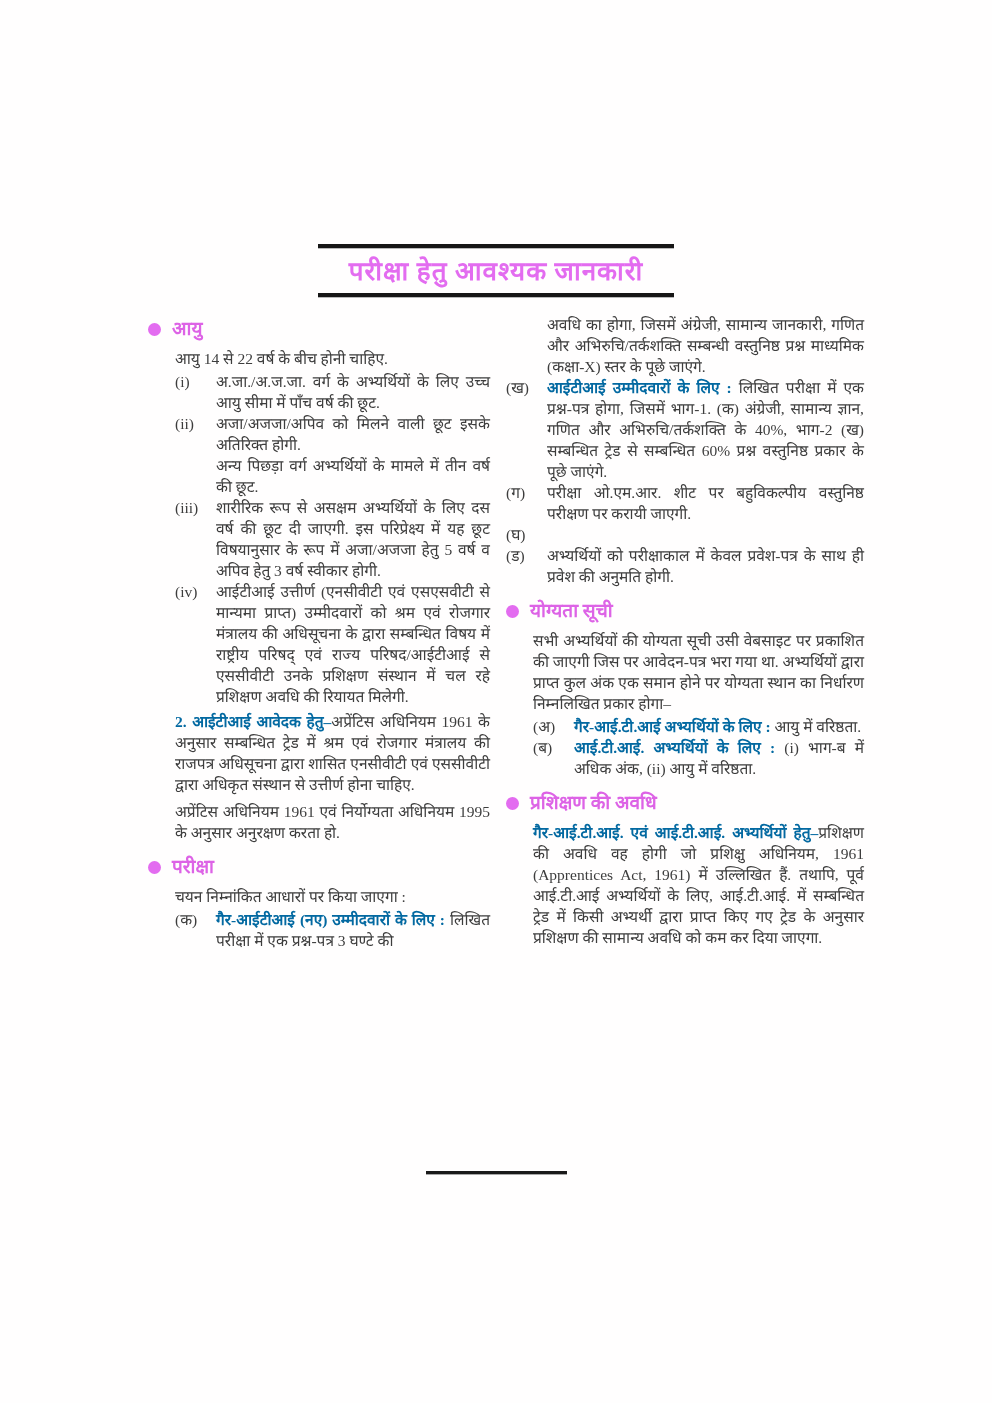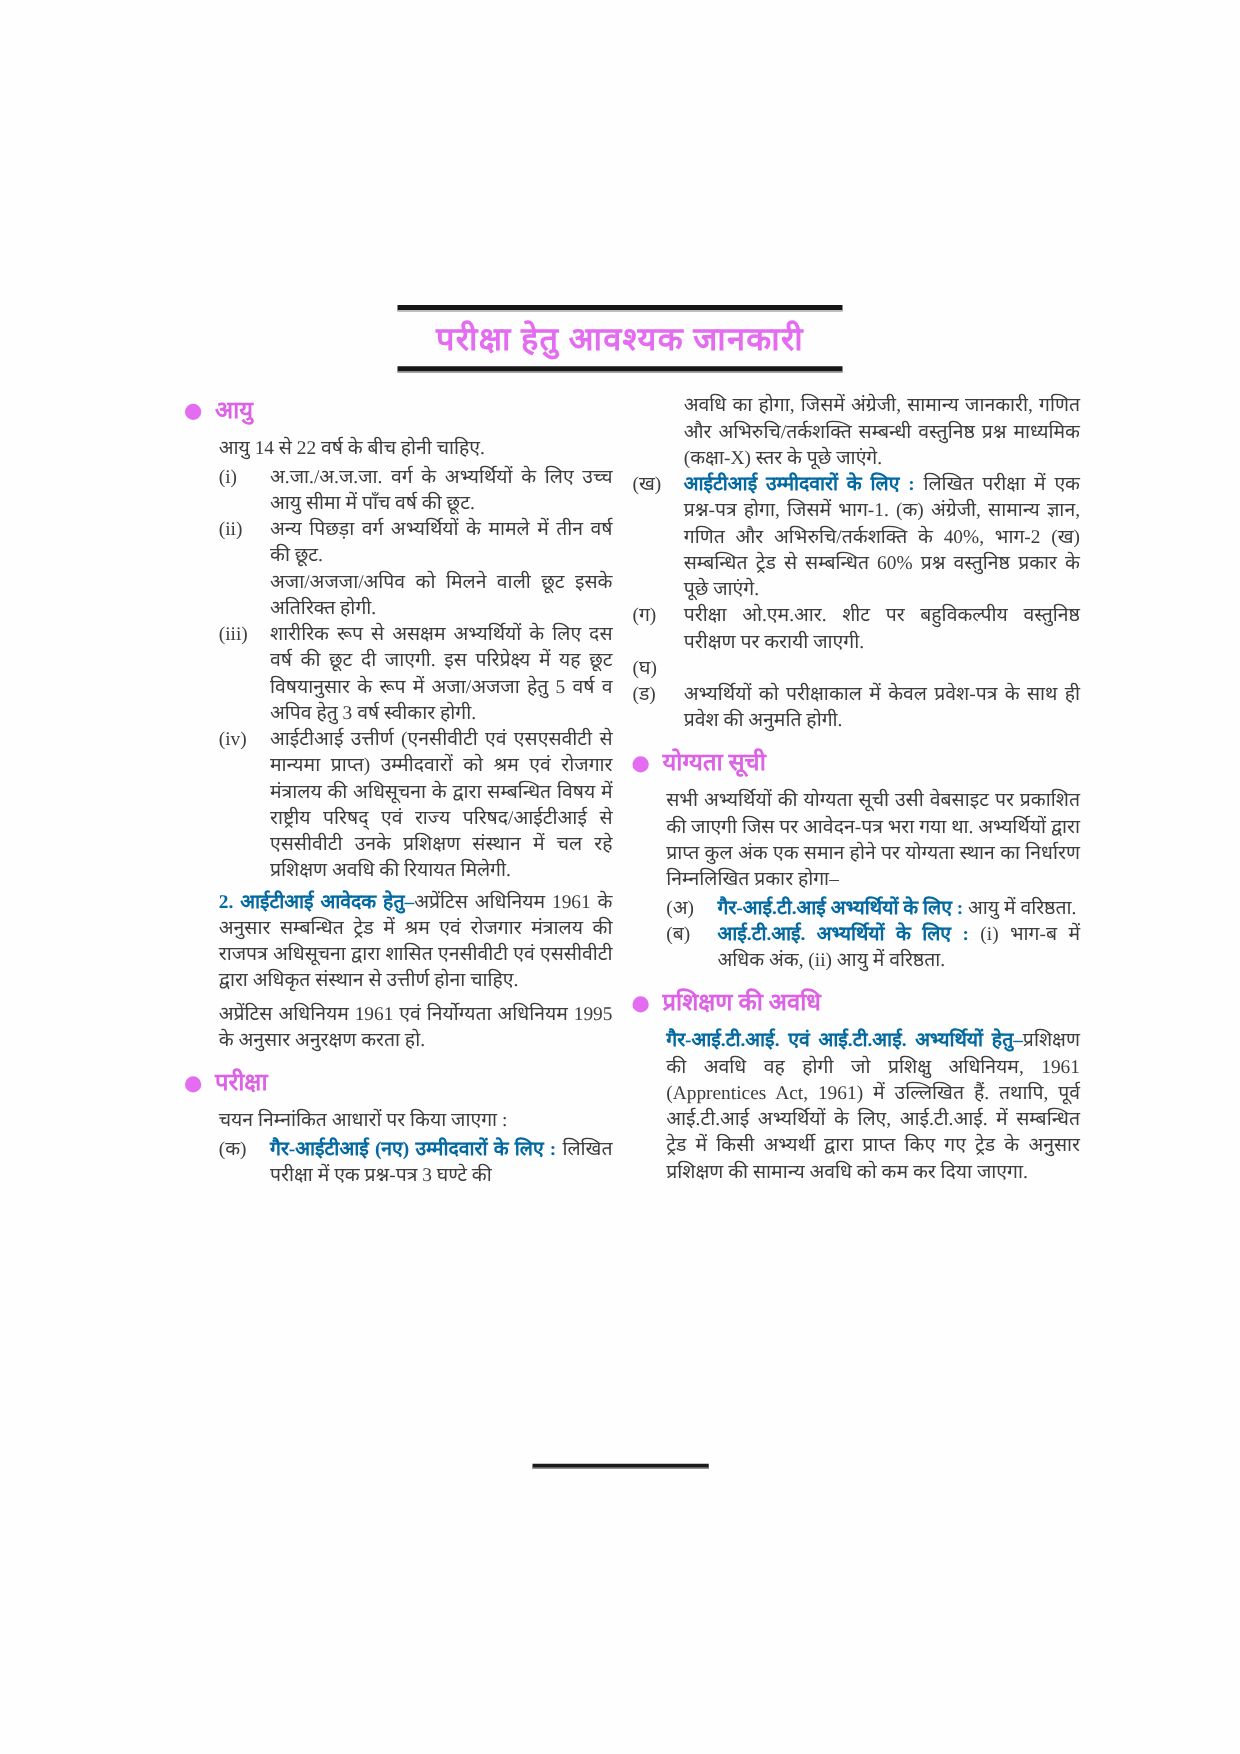--- a/index.html
+++ b/index.html
@@ -78,22 +78,22 @@
       </div>
       <div class="sec-body">
         <p class="intro">आयु 14 से 22 वर्ष के बीच होनी चाहिए.</p>
         <div class="item">
           <span class="marker">(i)</span>
           <span class="itext">अ.जा./अ.ज.जा. वर्ग के अभ्यर्थियों के लिए उच्च आयु सीमा में पाँच वर्ष की छूट.</span>
         </div>
         <div class="item">
           <span class="marker">(ii)</span>
           <span class="itext">
+              <span class="block">अजा/अजजा/अपिव को मिलने वाली छूट इसके अतिरिक्त होगी.</span>
               <span class="block">अन्य पिछड़ा वर्ग अभ्यर्थियों के मामले में तीन वर्ष की छूट.</span>
-              <span class="block">अजा/अजजा/अपिव को मिलने वाली छूट इसके अतिरिक्त होगी.</span>
             </span>
         </div>
         <div class="item">
           <span class="marker">(iii)</span>
           <span class="itext">शारीरिक रूप से असक्षम अभ्यर्थियों के लिए दस वर्ष की छूट दी जाएगी. इस परिप्रेक्ष्य में यह छूट विषयानुसार के रूप में अजा/अजजा हेतु 5 वर्ष व अपिव हेतु 3 वर्ष स्वीकार होगी.</span>
         </div>
         <div class="item">
           <span class="marker">(iv)</span>
           <span class="itext">आईटीआई उत्तीर्ण (एनसीवीटी एवं एसएसवीटी से मान्यमा प्राप्त) उम्मीदवारों को श्रम एवं रोजगार मंत्रालय की अधिसूचना के द्वारा सम्बन्धित विषय में राष्ट्रीय परिषद् एवं राज्य परिषद/आईटीआई से एससीवीटी उनके प्रशिक्षण संस्थान में चल रहे प्रशिक्षण अवधि की रियायत मिलेगी.</span>
         </div>

